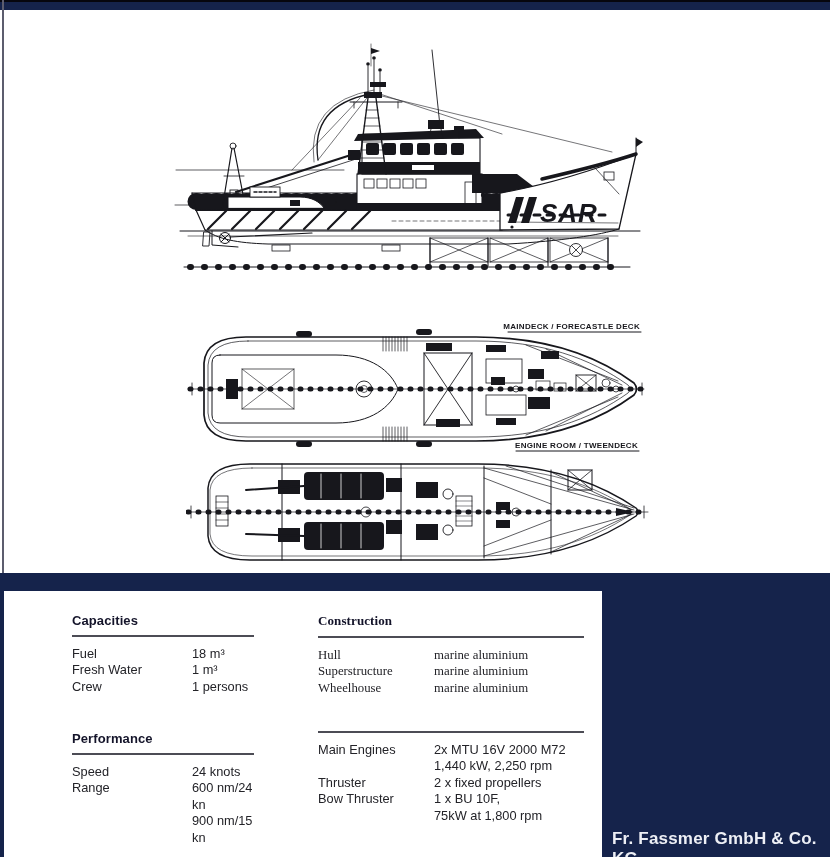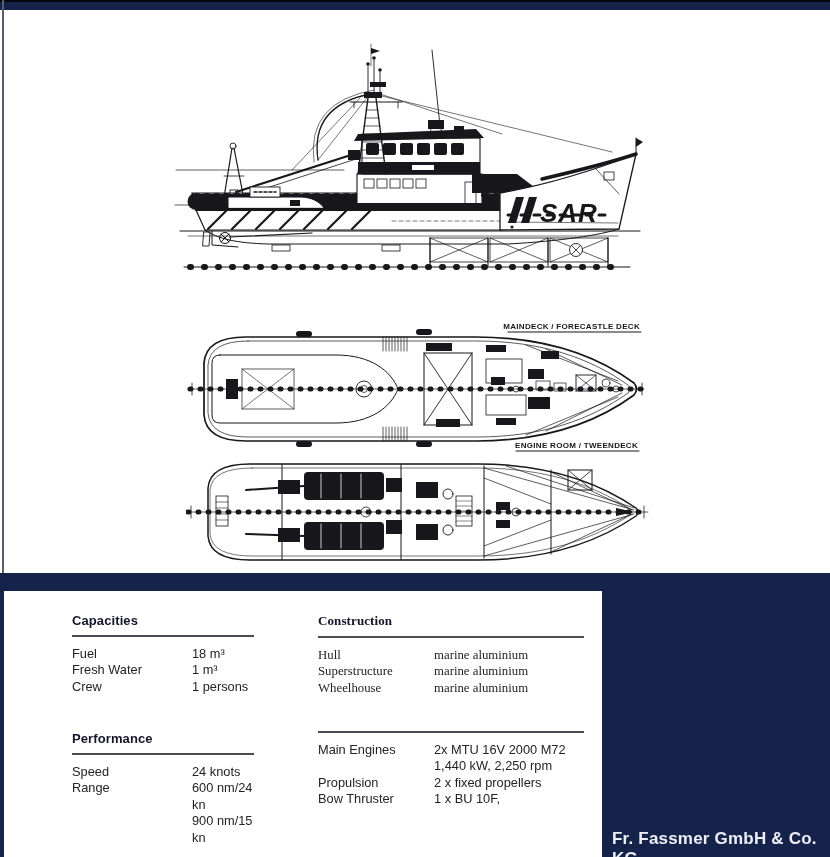--- a/index.html
+++ b/index.html
@@ -322,25 +322,29 @@
         <div class="spec-rule"></div>
         <div class="spec-row">
           <span class="lbl">Main Engines</span>
           <span class="val">2x MTU 16V 2000 M72</span>
         </div>
         <div class="spec-row">
           <span class="lbl"></span>
           <span class="val">1,440 kW, 2,250 rpm</span>
         </div>
         <div class="spec-row">
-          <span class="lbl">Propulsion</span>
+          <span class="lbl">Thruster</span>
           <span class="val">2 x fixed propellers</span>
         </div>
         <div class="spec-row">
           <span class="lbl">Bow Thruster</span>
           <span class="val">1 x BU 10F,</span>
+        </div>
+        <div class="spec-row">
+          <span class="lbl"></span>
+          <span class="val">75kW at 1,800 rpm</span>
         </div>
       </section>
 
     </div>
     <div class="company">Fr. Fassmer GmbH &amp; Co. KG</div>
   </div>
 </div>
 
 </body></html>

